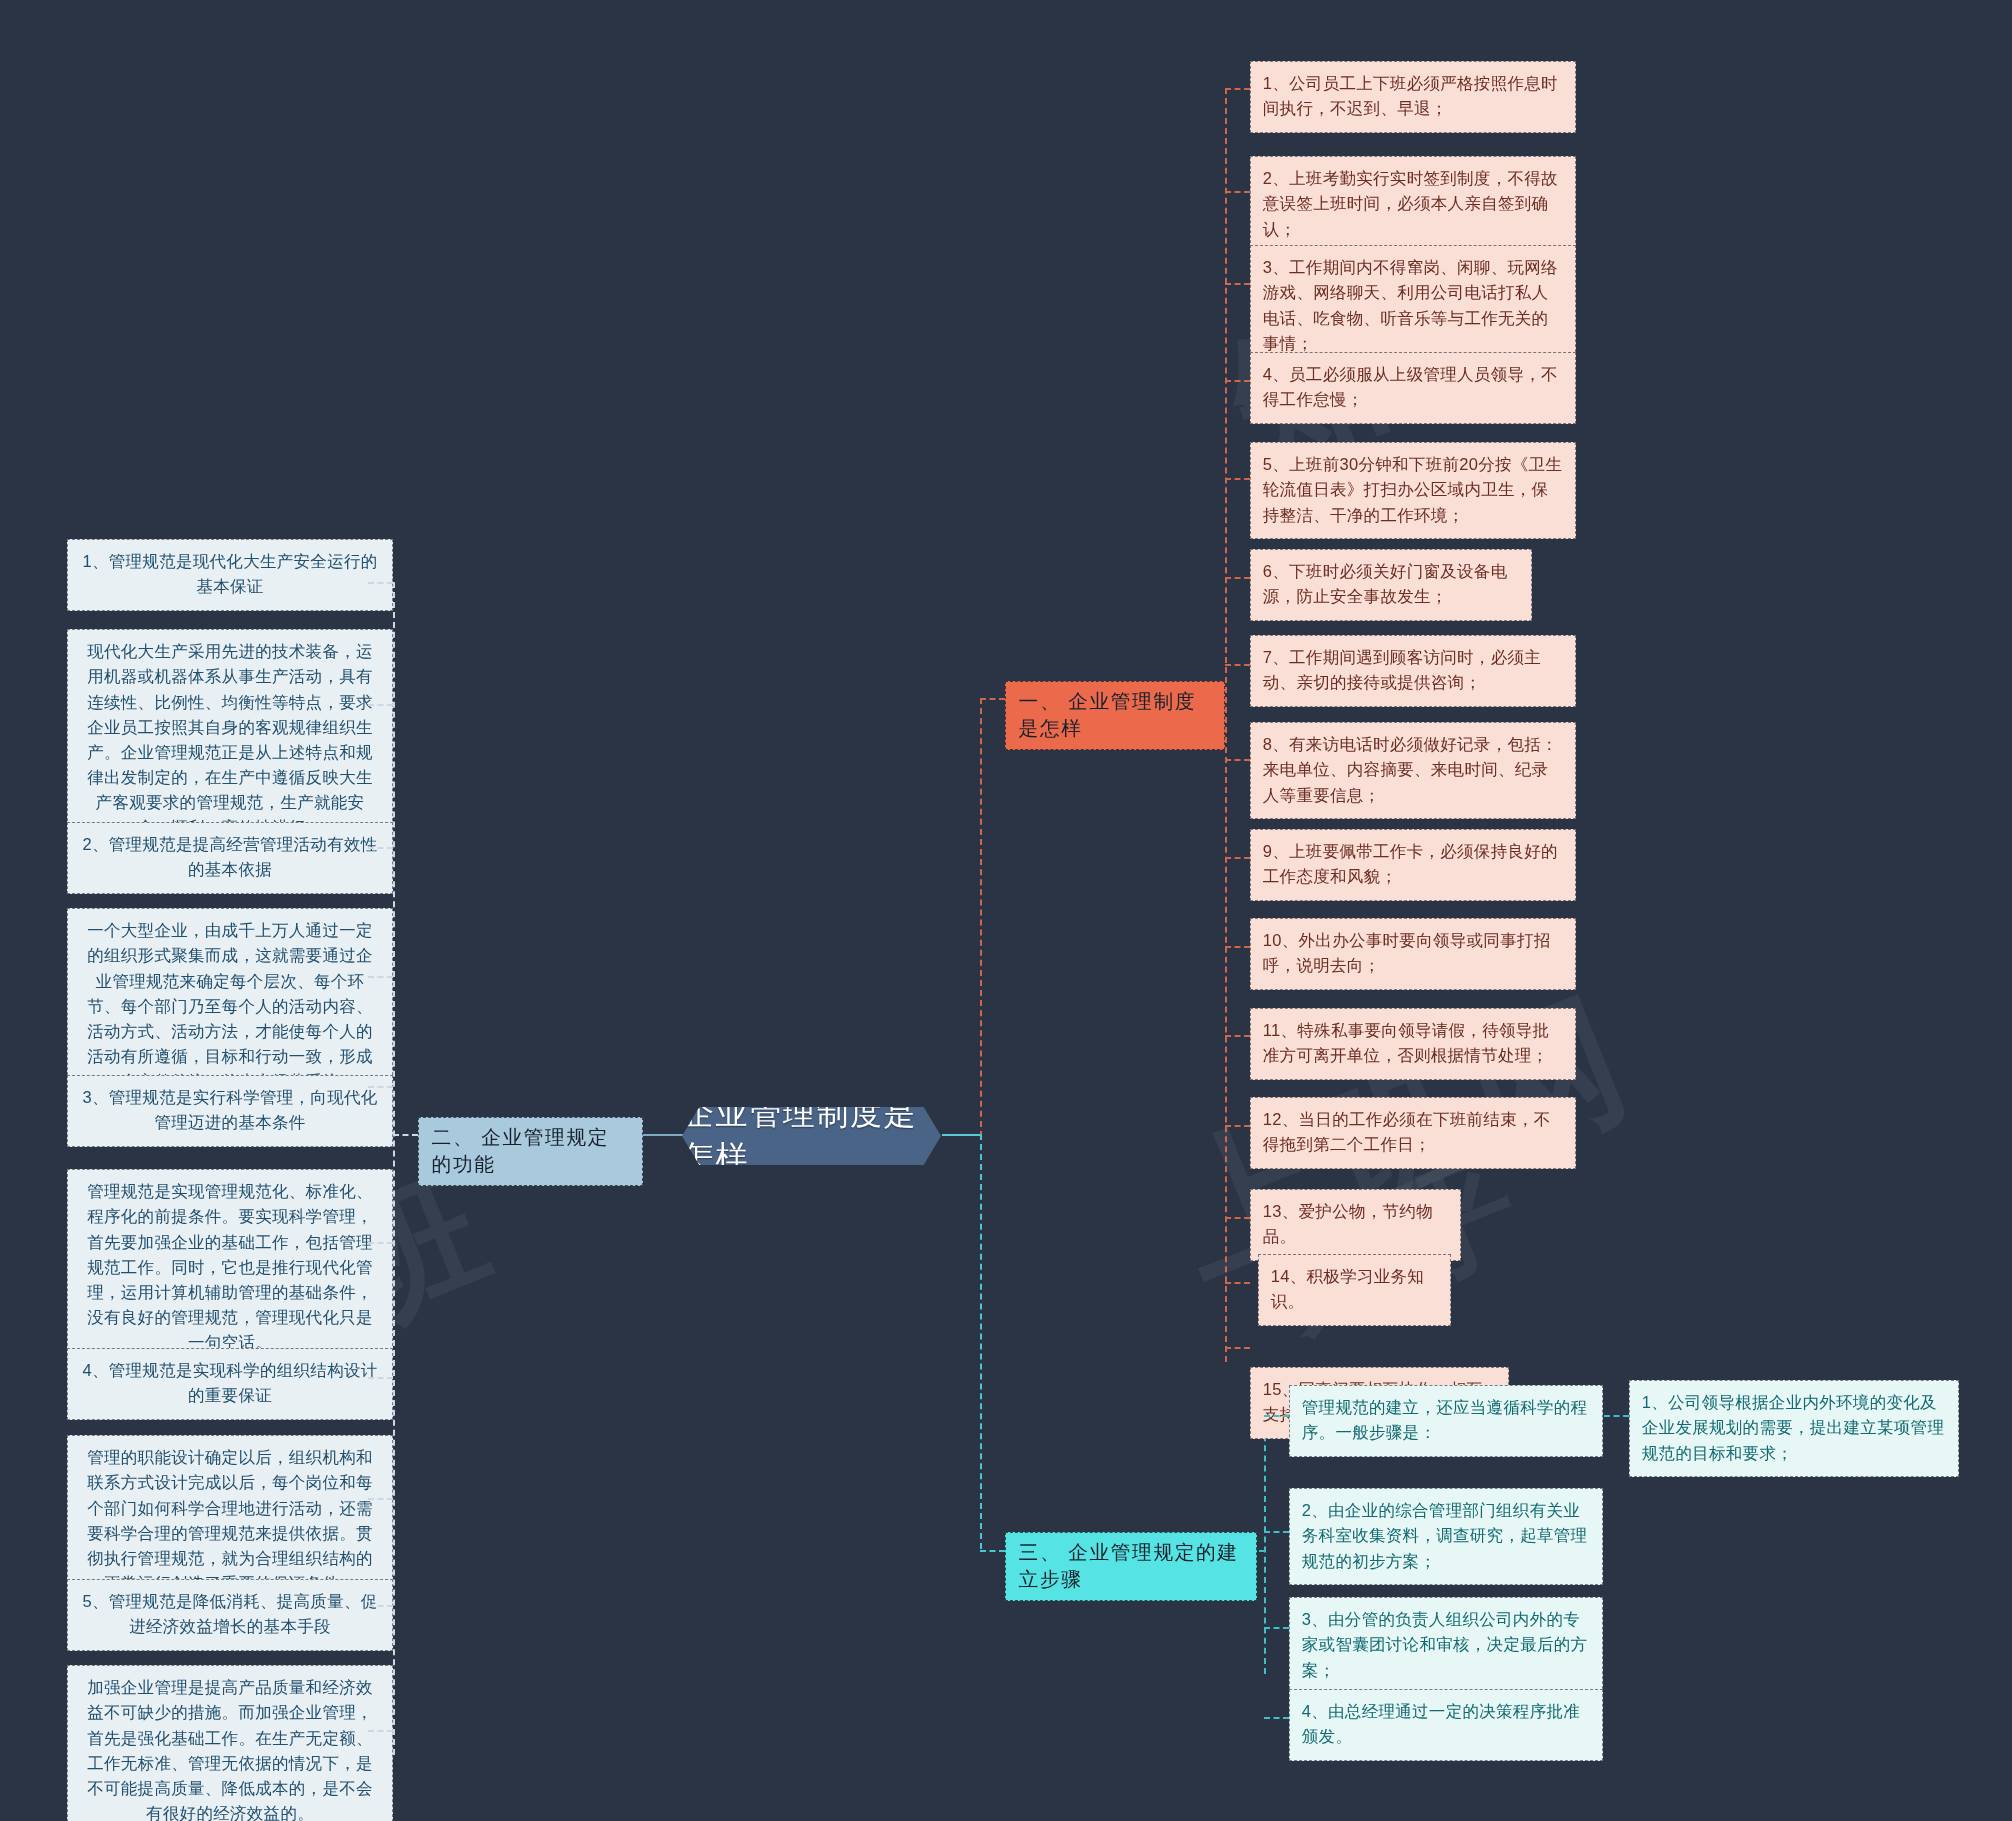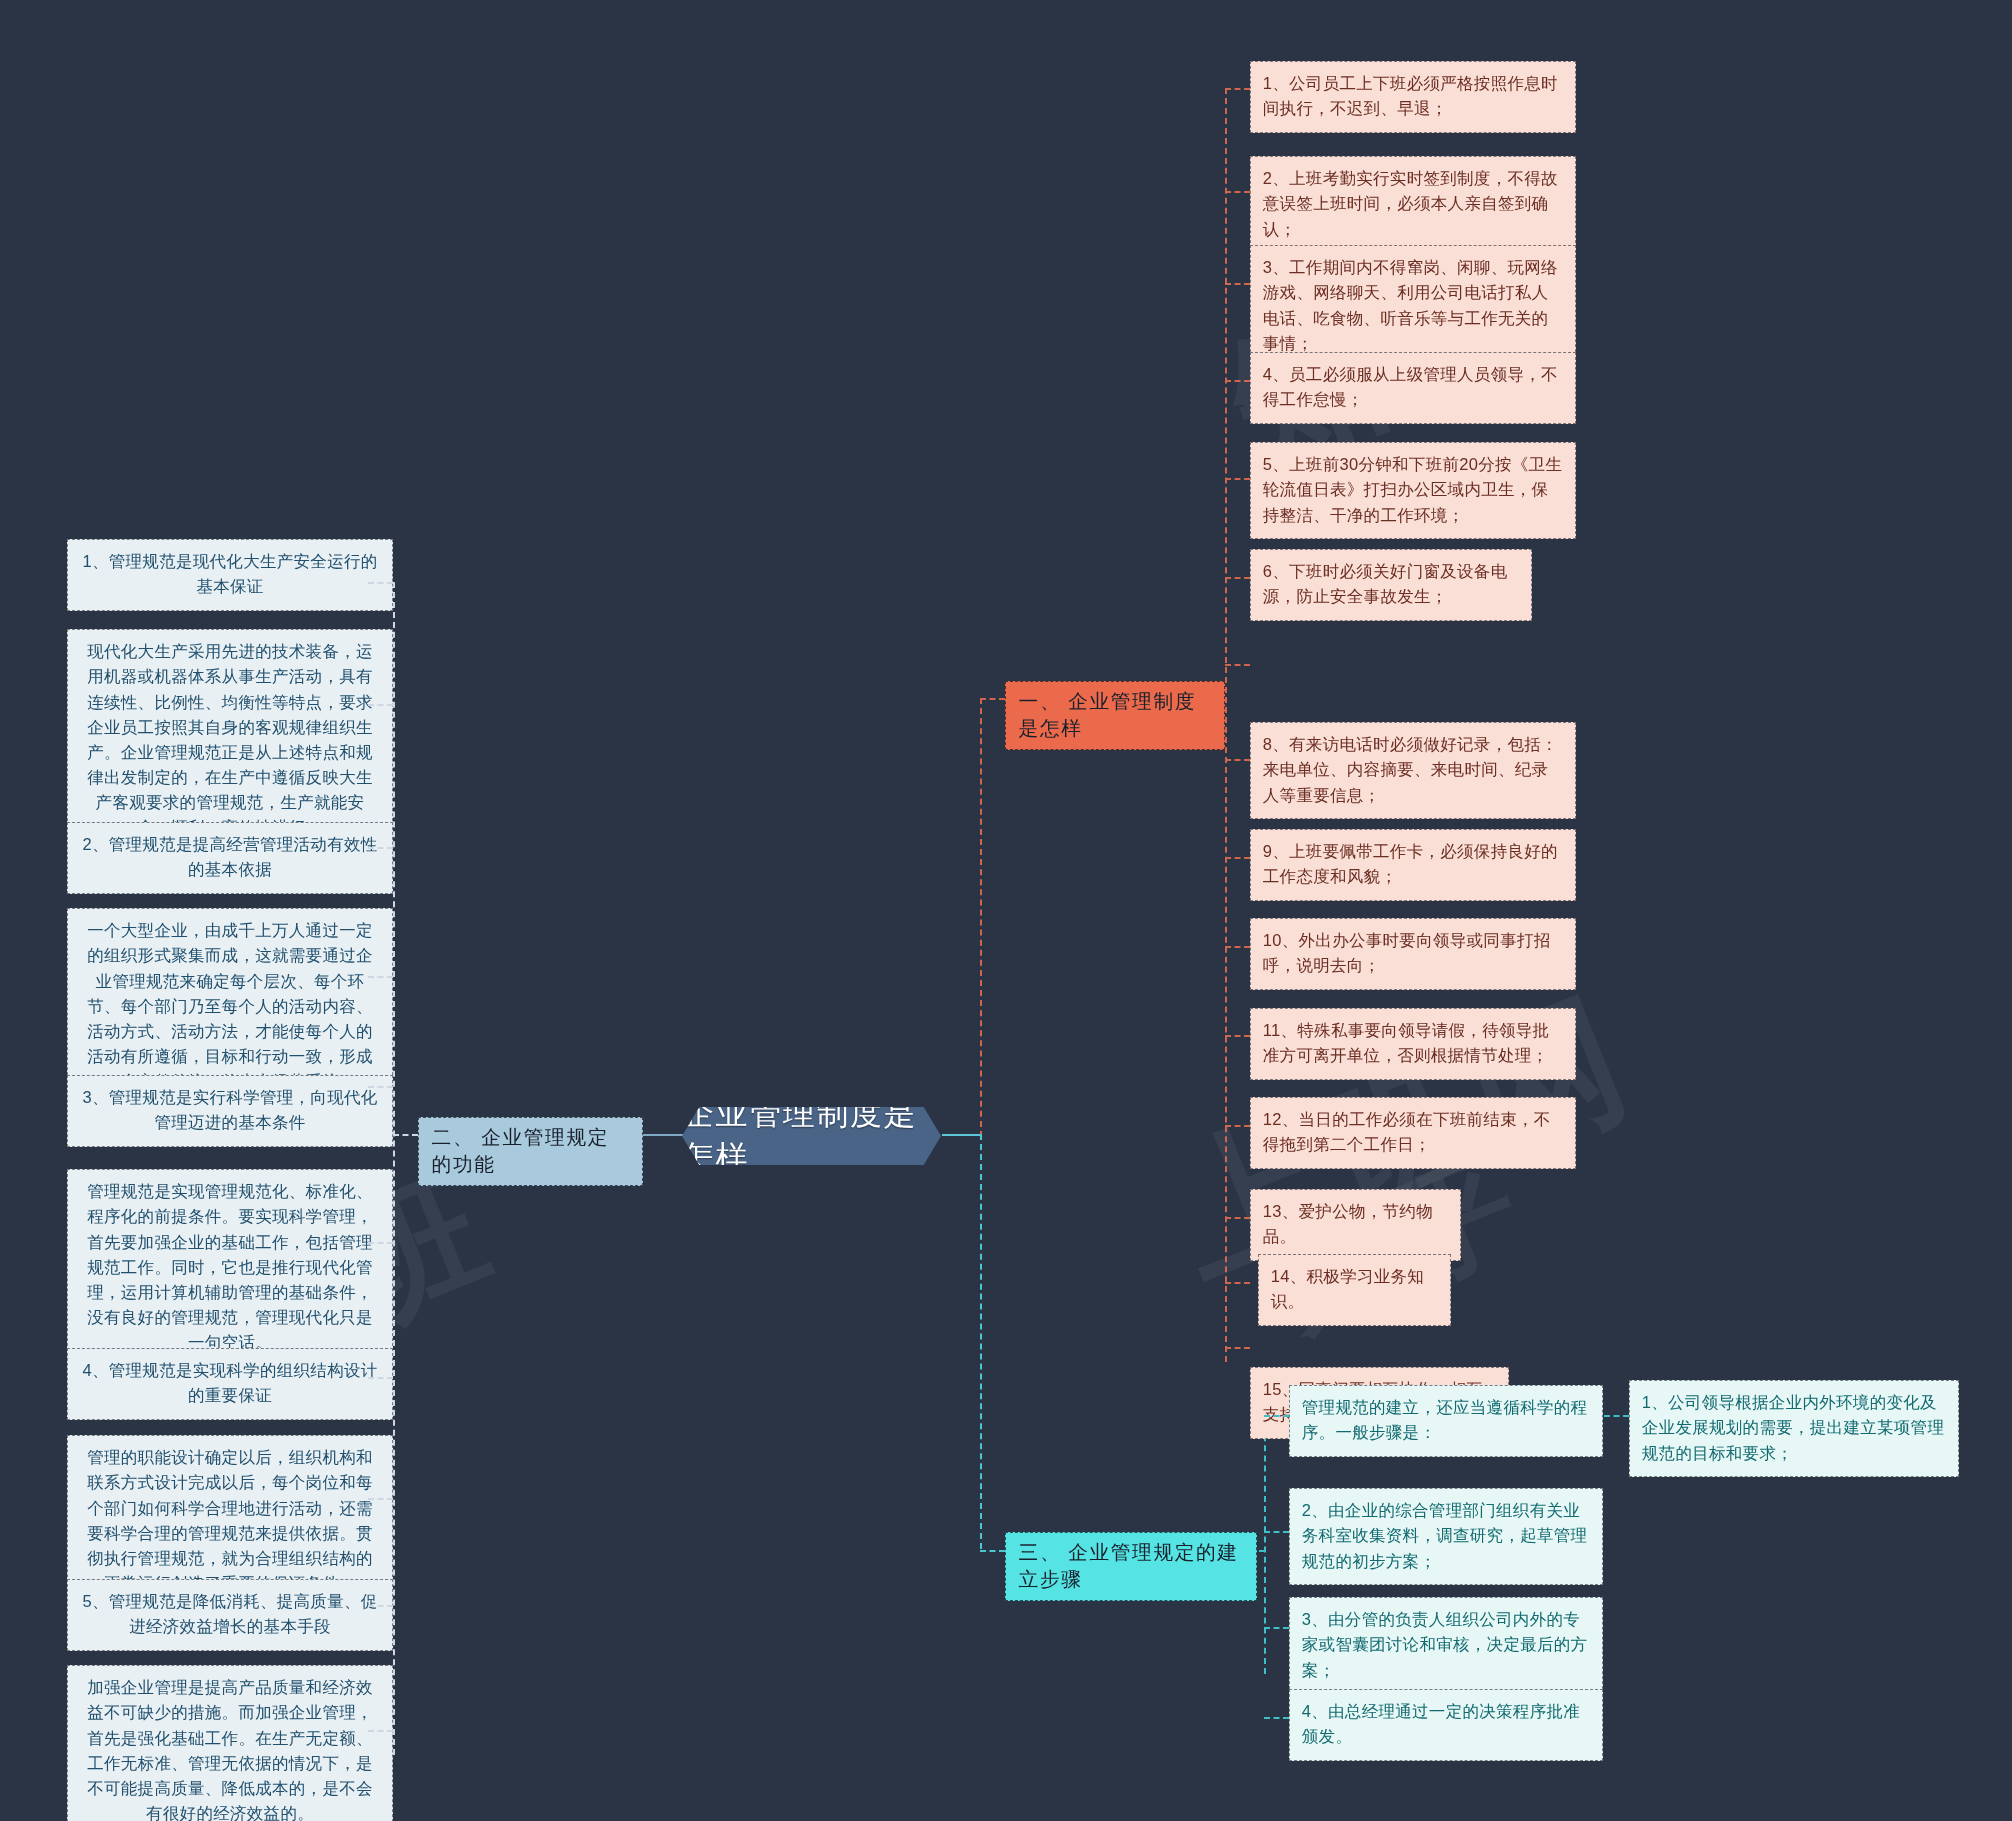--- a/index.html
+++ b/index.html
@@ -154,20 +154,23 @@
   <div class="leaf leaf-red" style="left:1250px; top:442px; width:326px;">
     <span>5、上班前30分钟和下班前20分按《卫生轮流值日表》打扫办公区域内卫生，保持整洁、干净的工作环境；</span>
   </div>
   <div class="conn h-red" style="left:1225px; top:478px; width:25px;"></div>
 
   <div class="leaf leaf-red" style="left:1250px; top:549px; width:282px;">
     <span>6、下班时必须关好门窗及设备电源，防止安全事故发生；</span>
   </div>
   <div class="conn h-red" style="left:1225px; top:577px; width:25px;"></div>
 
+  <div class="leaf leaf-red" style="left:1250px; top:635px; width:326px;">
+    <span>7、工作期间遇到顾客访问时，必须主动、亲切的接待或提供咨询；</span>
+  </div>
   <div class="conn h-red" style="left:1225px; top:664px; width:25px;"></div>
 
   <div class="leaf leaf-red" style="left:1250px; top:722px; width:326px;">
     <span>8、有来访电话时必须做好记录，包括：来电单位、内容摘要、来电时间、纪录人等重要信息；</span>
   </div>
   <div class="conn h-red" style="left:1225px; top:759px; width:25px;"></div>
 
   <div class="leaf leaf-red" style="left:1250px; top:829px; width:326px;">
     <span>9、上班要佩带工作卡，必须保持良好的工作态度和风貌；</span>
   </div>

